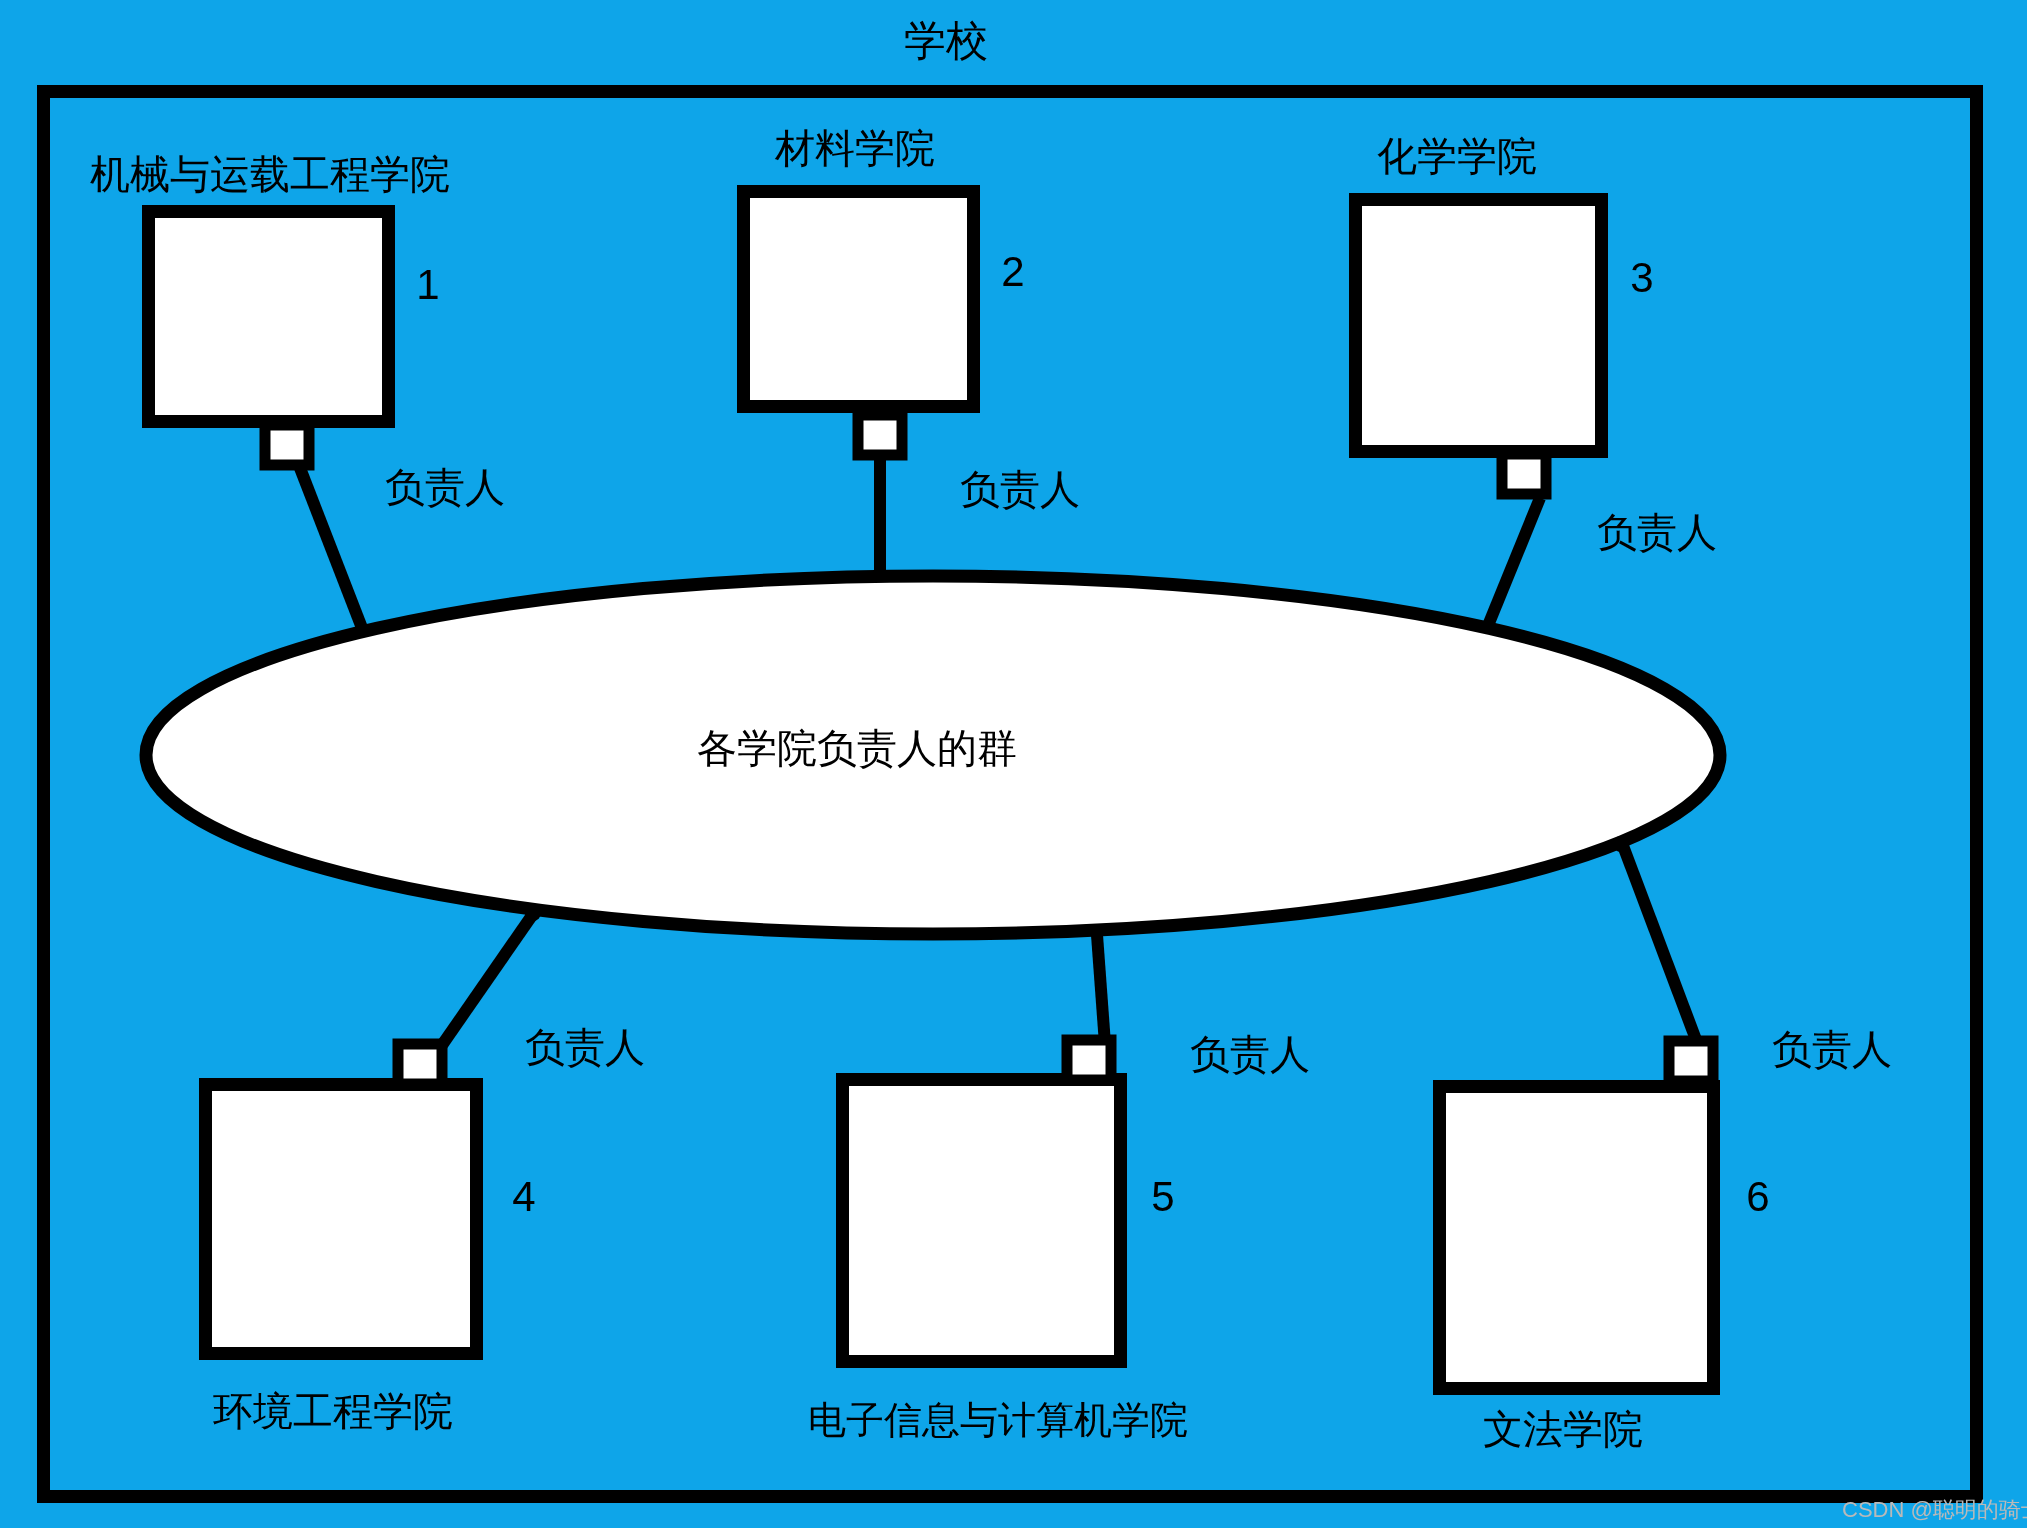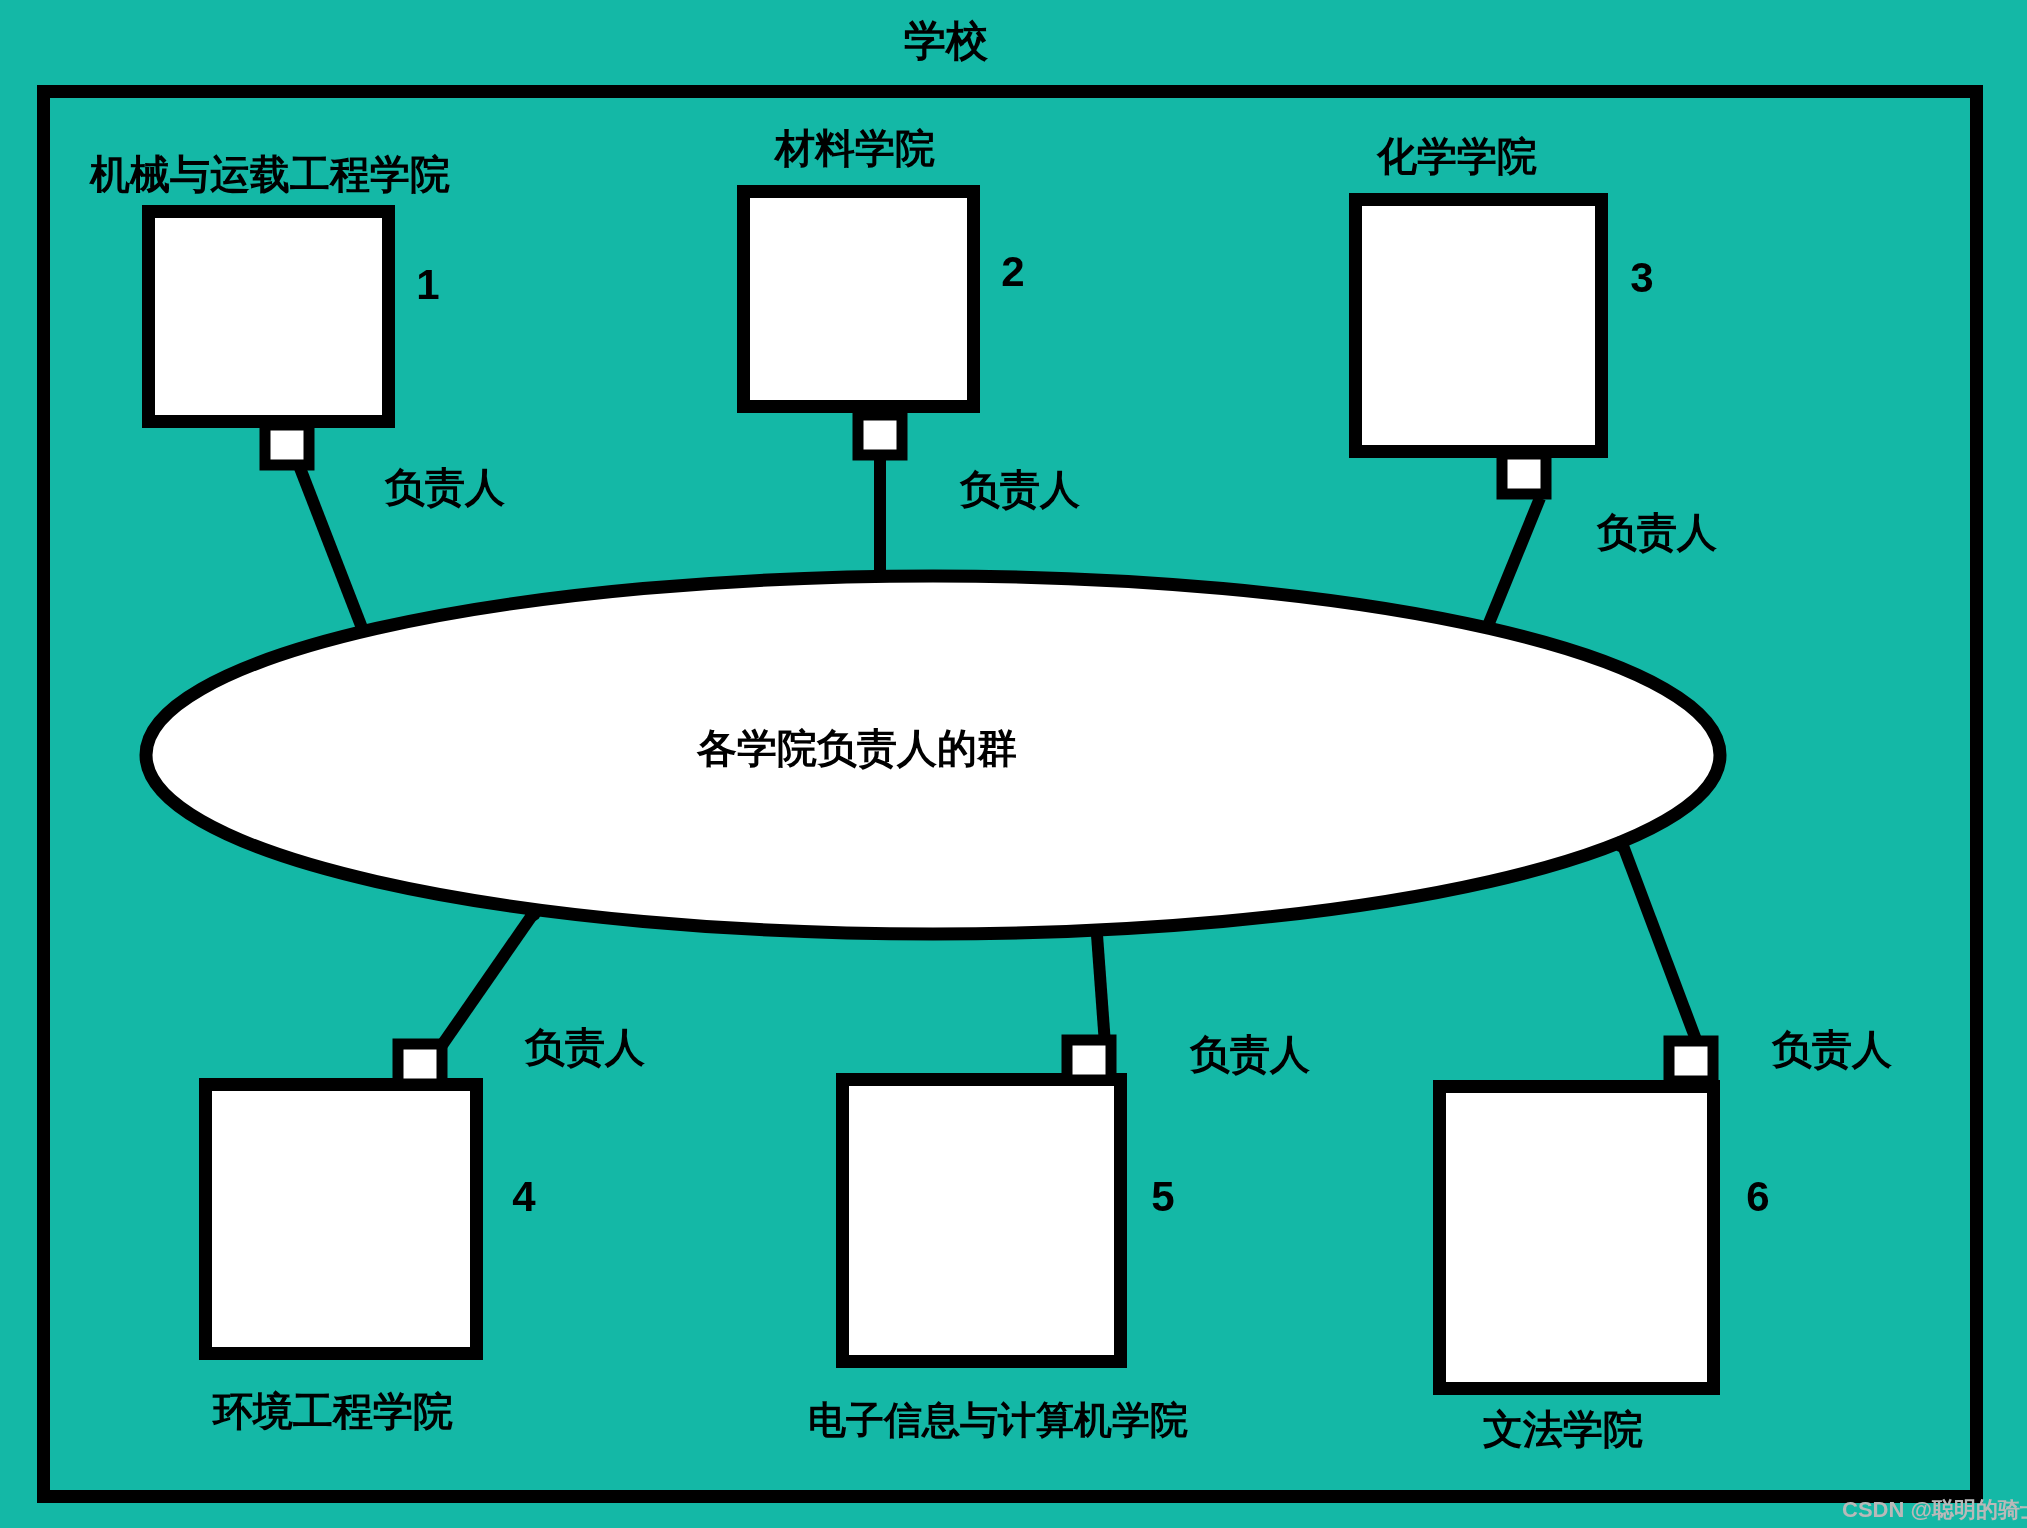--- a/index.html
+++ b/index.html
@@ -4,23 +4,22 @@
 <style>
   html, body {
     margin: 0;
     padding: 0;
     background: #ffffff;
   }
   .stage {
     position: relative;
     width: 2027px;
     height: 1528px;
-    background: #14b8a6;
+    background: #0ea5e9;
     font-family: "Liberation Sans", "DejaVu Sans", sans-serif;
-    font-weight: bold;
   }
   svg { display: block; }
   text {
     font-family: "Liberation Sans", "DejaVu Sans", sans-serif;
     fill: #000000;
   }
   .lbl      { font-size: 40px; }
   .lbl-sm   { font-size: 38px; }
   .num      { font-size: 42px; }
   .title    { font-size: 42px; }

